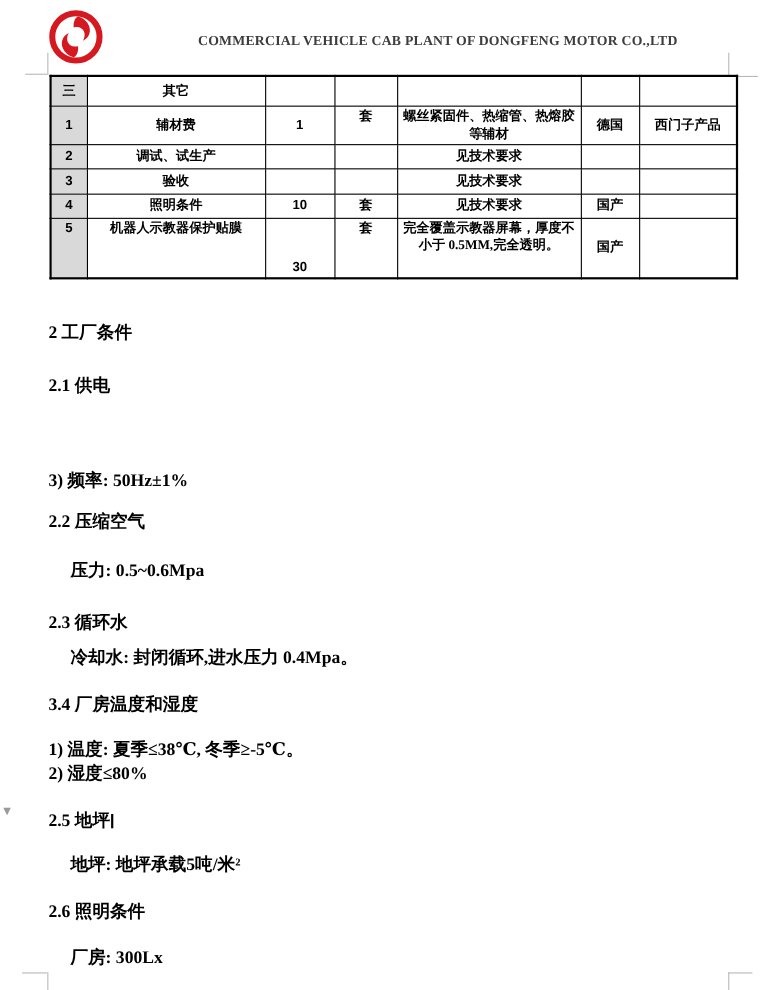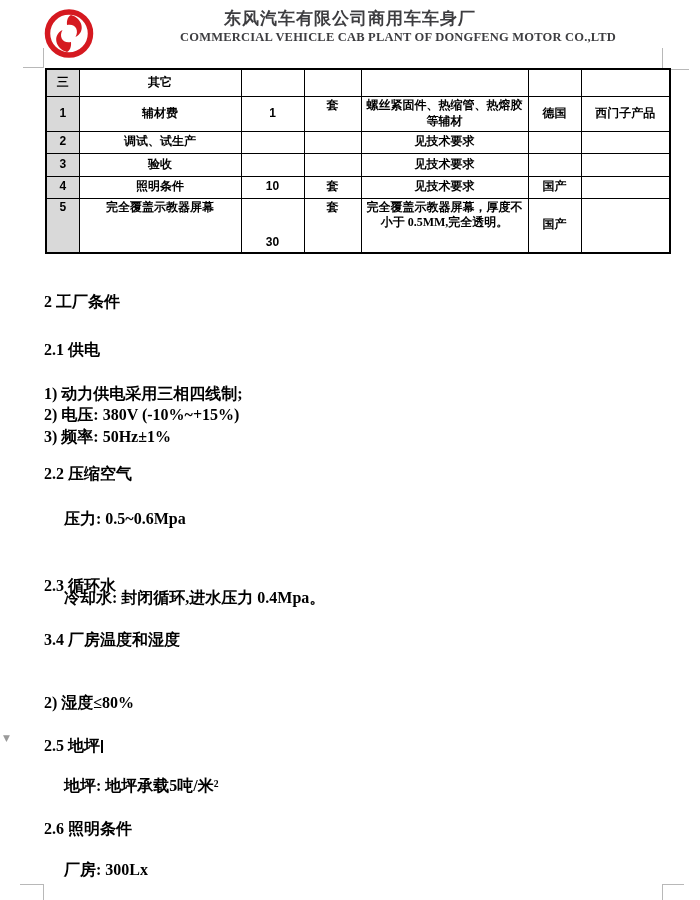--- a/index.html
+++ b/index.html
@@ -39,21 +39,20 @@
 </head>
 <body>
 
 <div id="page">
 
   <svg class="logo" viewBox="0 0 100 100">
     <circle cx="50" cy="50" r="43" fill="none" stroke="#d51920" stroke-width="11"></circle>
     <path d="M54 13 C77 19 84 47 63 57 C71 43 62 29 46 33 C45 22 49 15 54 13 Z" fill="#d51920"></path>
     <path d="M54 13 C77 19 84 47 63 57 C71 43 62 29 46 33 C45 22 49 15 54 13 Z" fill="#d51920" transform="rotate(180 50 50)"></path>
   </svg>
-  <div class="hdr-cn">东风汽车有限公司商用车车身厂</div>
   <div class="hdr-en">COMMERCIAL VEHICLE CAB PLANT OF DONGFENG MOTOR CO.,LTD</div>
 
   <div class="mark" style="left:43px;top:48px;width:1px;height:20px;"></div>
   <div class="mark" style="left:23px;top:67px;width:20px;height:1px;"></div>
   <div class="mark" style="left:662px;top:48px;width:1px;height:21px;"></div>
   <div class="mark" style="left:662px;top:69px;width:27px;height:1px;"></div>
   <div class="mark" style="left:20px;top:884px;width:23px;height:1px;"></div>
   <div class="mark" style="left:43px;top:884px;width:1px;height:16px;"></div>
   <div class="mark" style="left:662px;top:884px;width:22px;height:1px;"></div>
   <div class="mark" style="left:662px;top:884px;width:1px;height:16px;"></div>
@@ -109,41 +108,40 @@
       <td class="cno num">4</td>
       <td class="ctr">照明条件</td>
       <td class="ctr num">10</td>
       <td class="ctr">套</td>
       <td class="lft">见技术要求</td>
       <td class="ctr">国产</td>
       <td></td>
     </tr>
     <tr style="height:55px">
       <td class="cno num vtop">5</td>
-      <td class="lft vtop">完全覆盖示教器屏幕</td>
+      <td class="lft vtop">机器人示教器保护贴膜</td>
       <td class="ctr num vbot">30</td>
       <td class="ctr vtop">套</td>
       <td class="lft vtop">完全覆盖示教器屏幕，厚度不小于 0.5MM,完全透明。</td>
       <td class="ctr">国产</td>
       <td></td>
     </tr>
   </tbody>
     </table>
 
 
   <div class="line" style="left:44px;top:292px">2  工厂条件</div>
   <div class="line" style="left:44px;top:340px">2.1 供电</div>
-  <div class="line" style="left:44px;top:384px">1) 动力供电采用三相四线制;</div>
-  <div class="line" style="left:44px;top:405px">2) 电压: 380V (-10%~+15%)</div>
   <div class="line" style="left:44px;top:427px">3) 频率: 50Hz±1%</div>
   <div class="line" style="left:44px;top:464px">2.2 压缩空气</div>
   <div class="line" style="left:64px;top:509px">压力: 0.5~0.6Mpa</div>
-  <div class="line" style="left:44px;top:576px">2.3 循环水</div>
+  <div class="line" style="left:44px;top:556px">2.3 循环水</div>
   <div class="line" style="left:64px;top:588px">冷却水: 封闭循环,进水压力 0.4Mpa。</div>
   <div class="line" style="left:44px;top:630px">3.4 厂房温度和湿度</div>
+  <div class="line" style="left:44px;top:671px">1) 温度: 夏季≤38℃, 冬季≥-5℃。</div>
   <div class="line" style="left:44px;top:693px">2) 湿度≤80%</div>
   <div class="line" style="left:44px;top:736px"><span>2.5 地坪</span><span class="caret"></span></div>
   <div class="line" style="left:64px;top:776px">地坪: 地坪承载5吨/米²</div>
   <div class="line" style="left:44px;top:819px">2.6 照明条件</div>
   <div class="line" style="left:64px;top:860px">厂房: 300Lx</div>
 
   <div class="tri">▼</div>
 
 </div>
 

